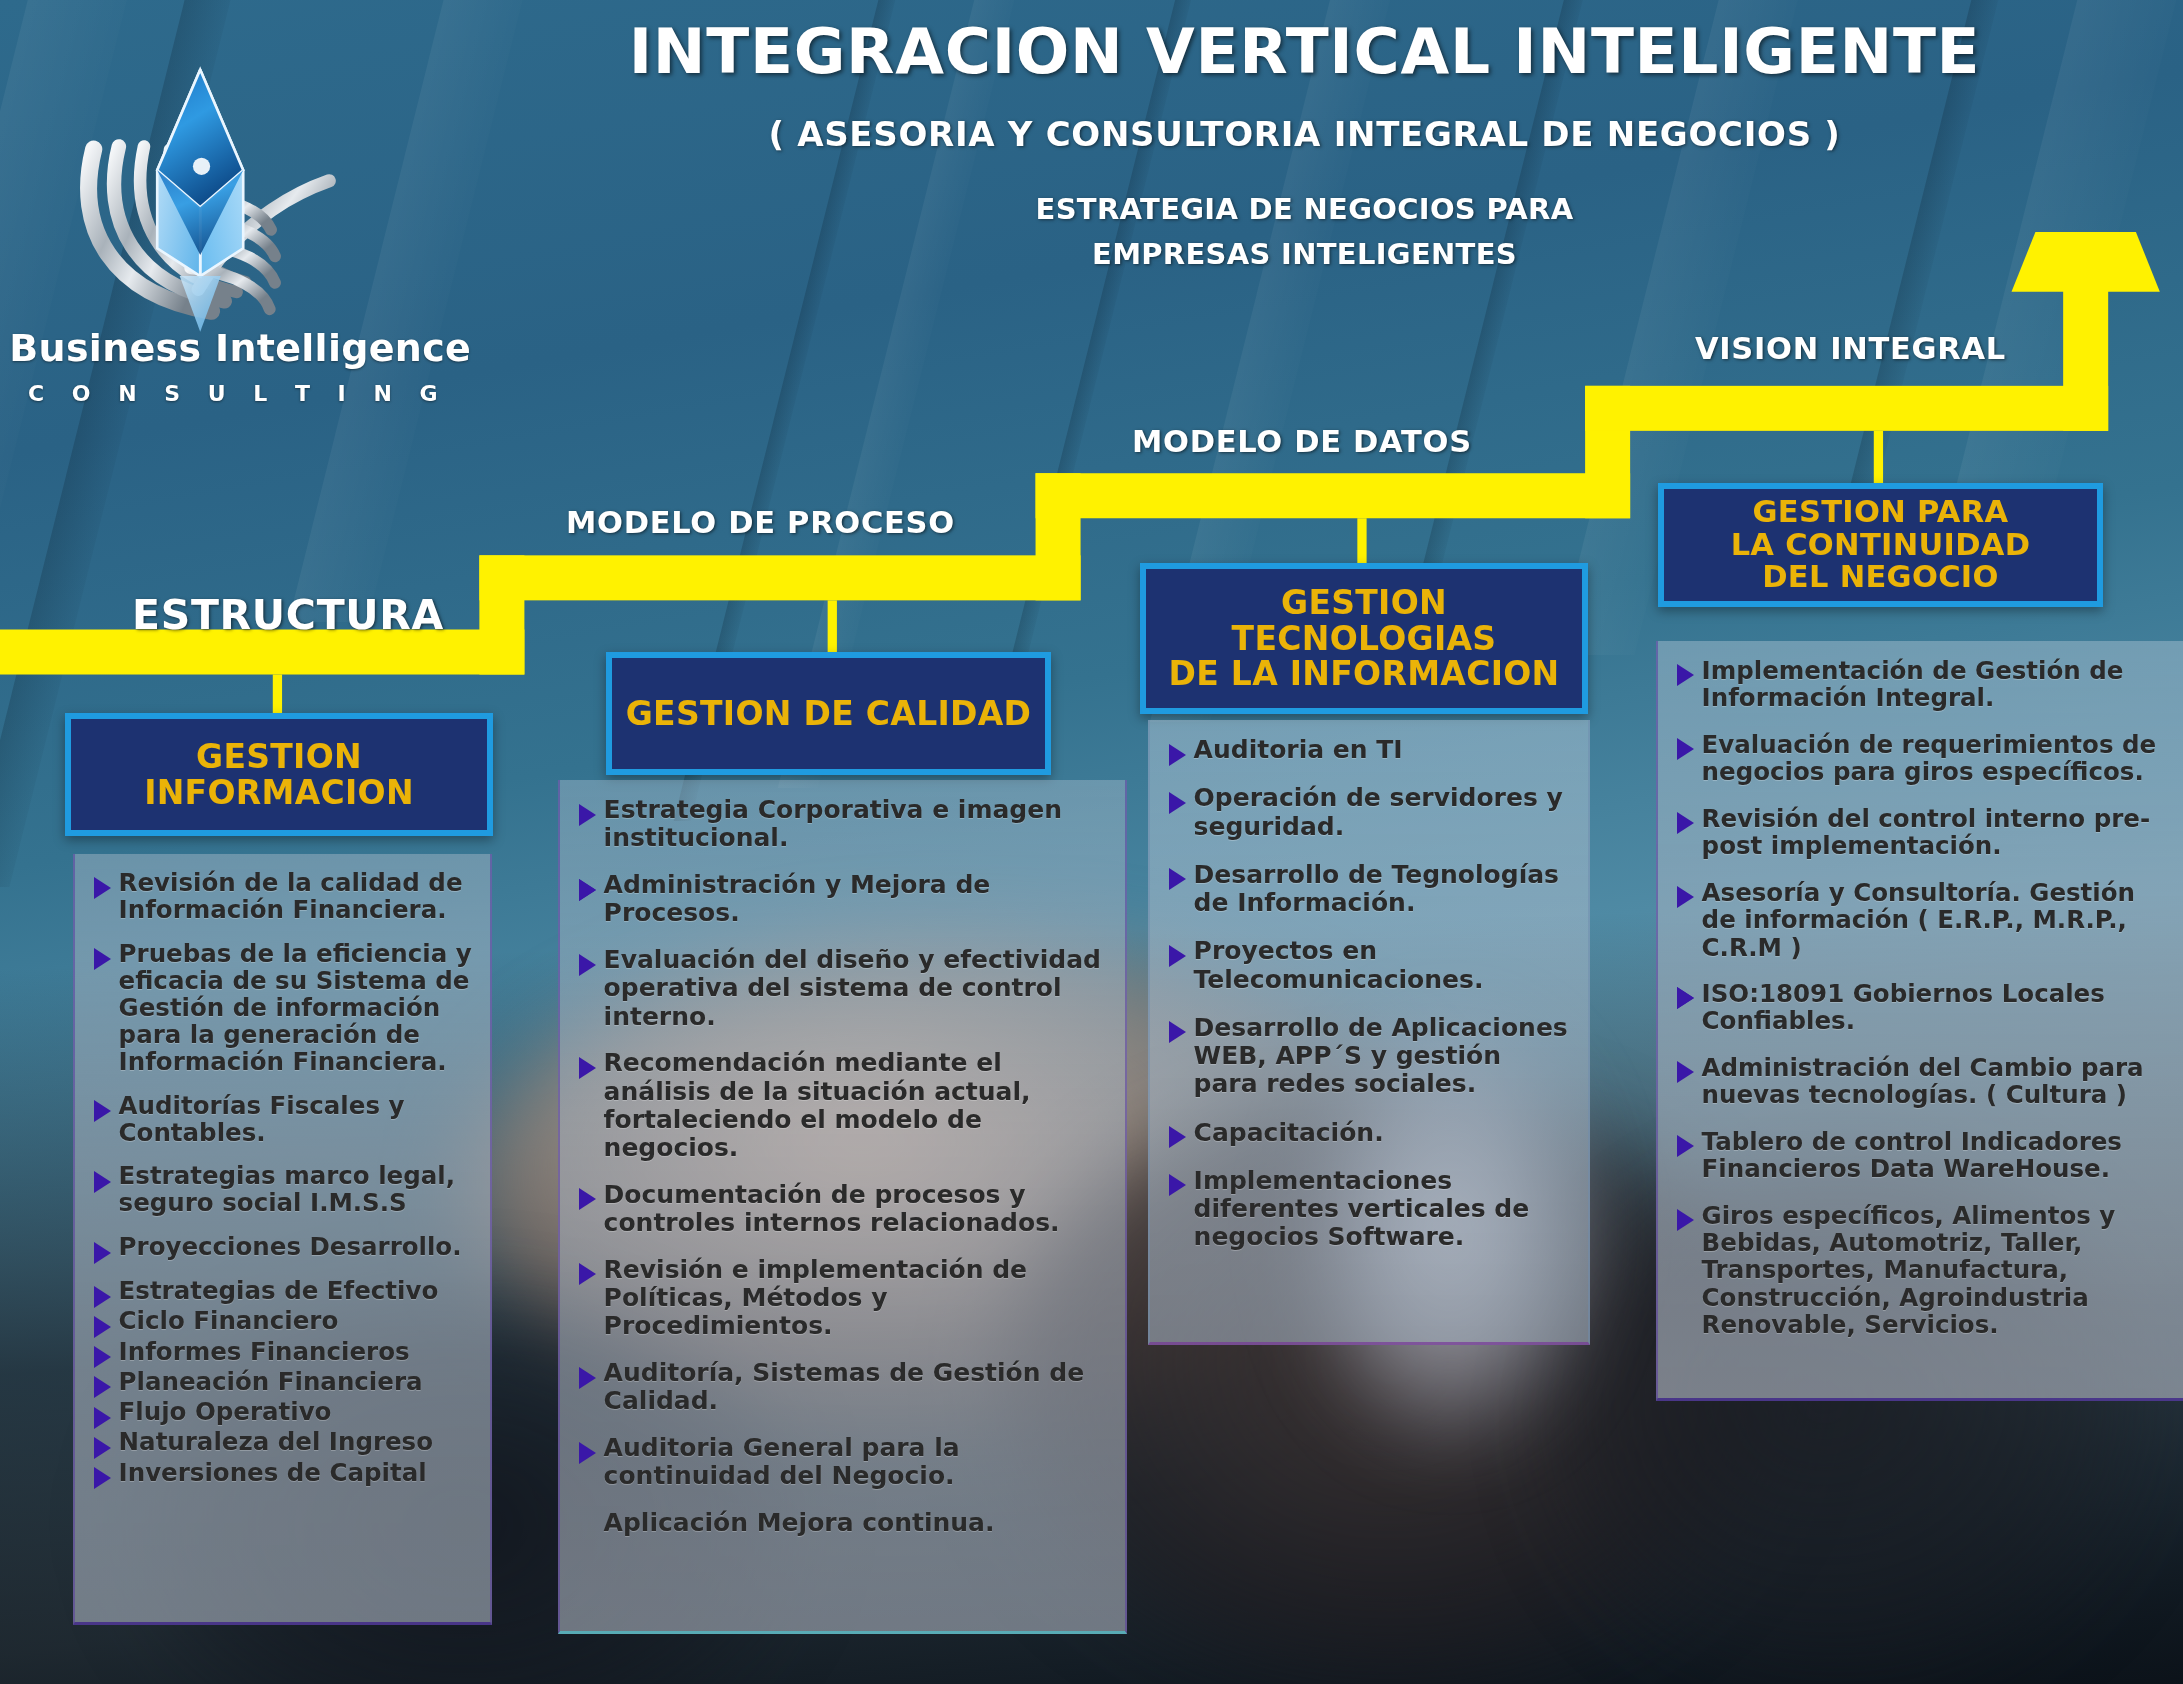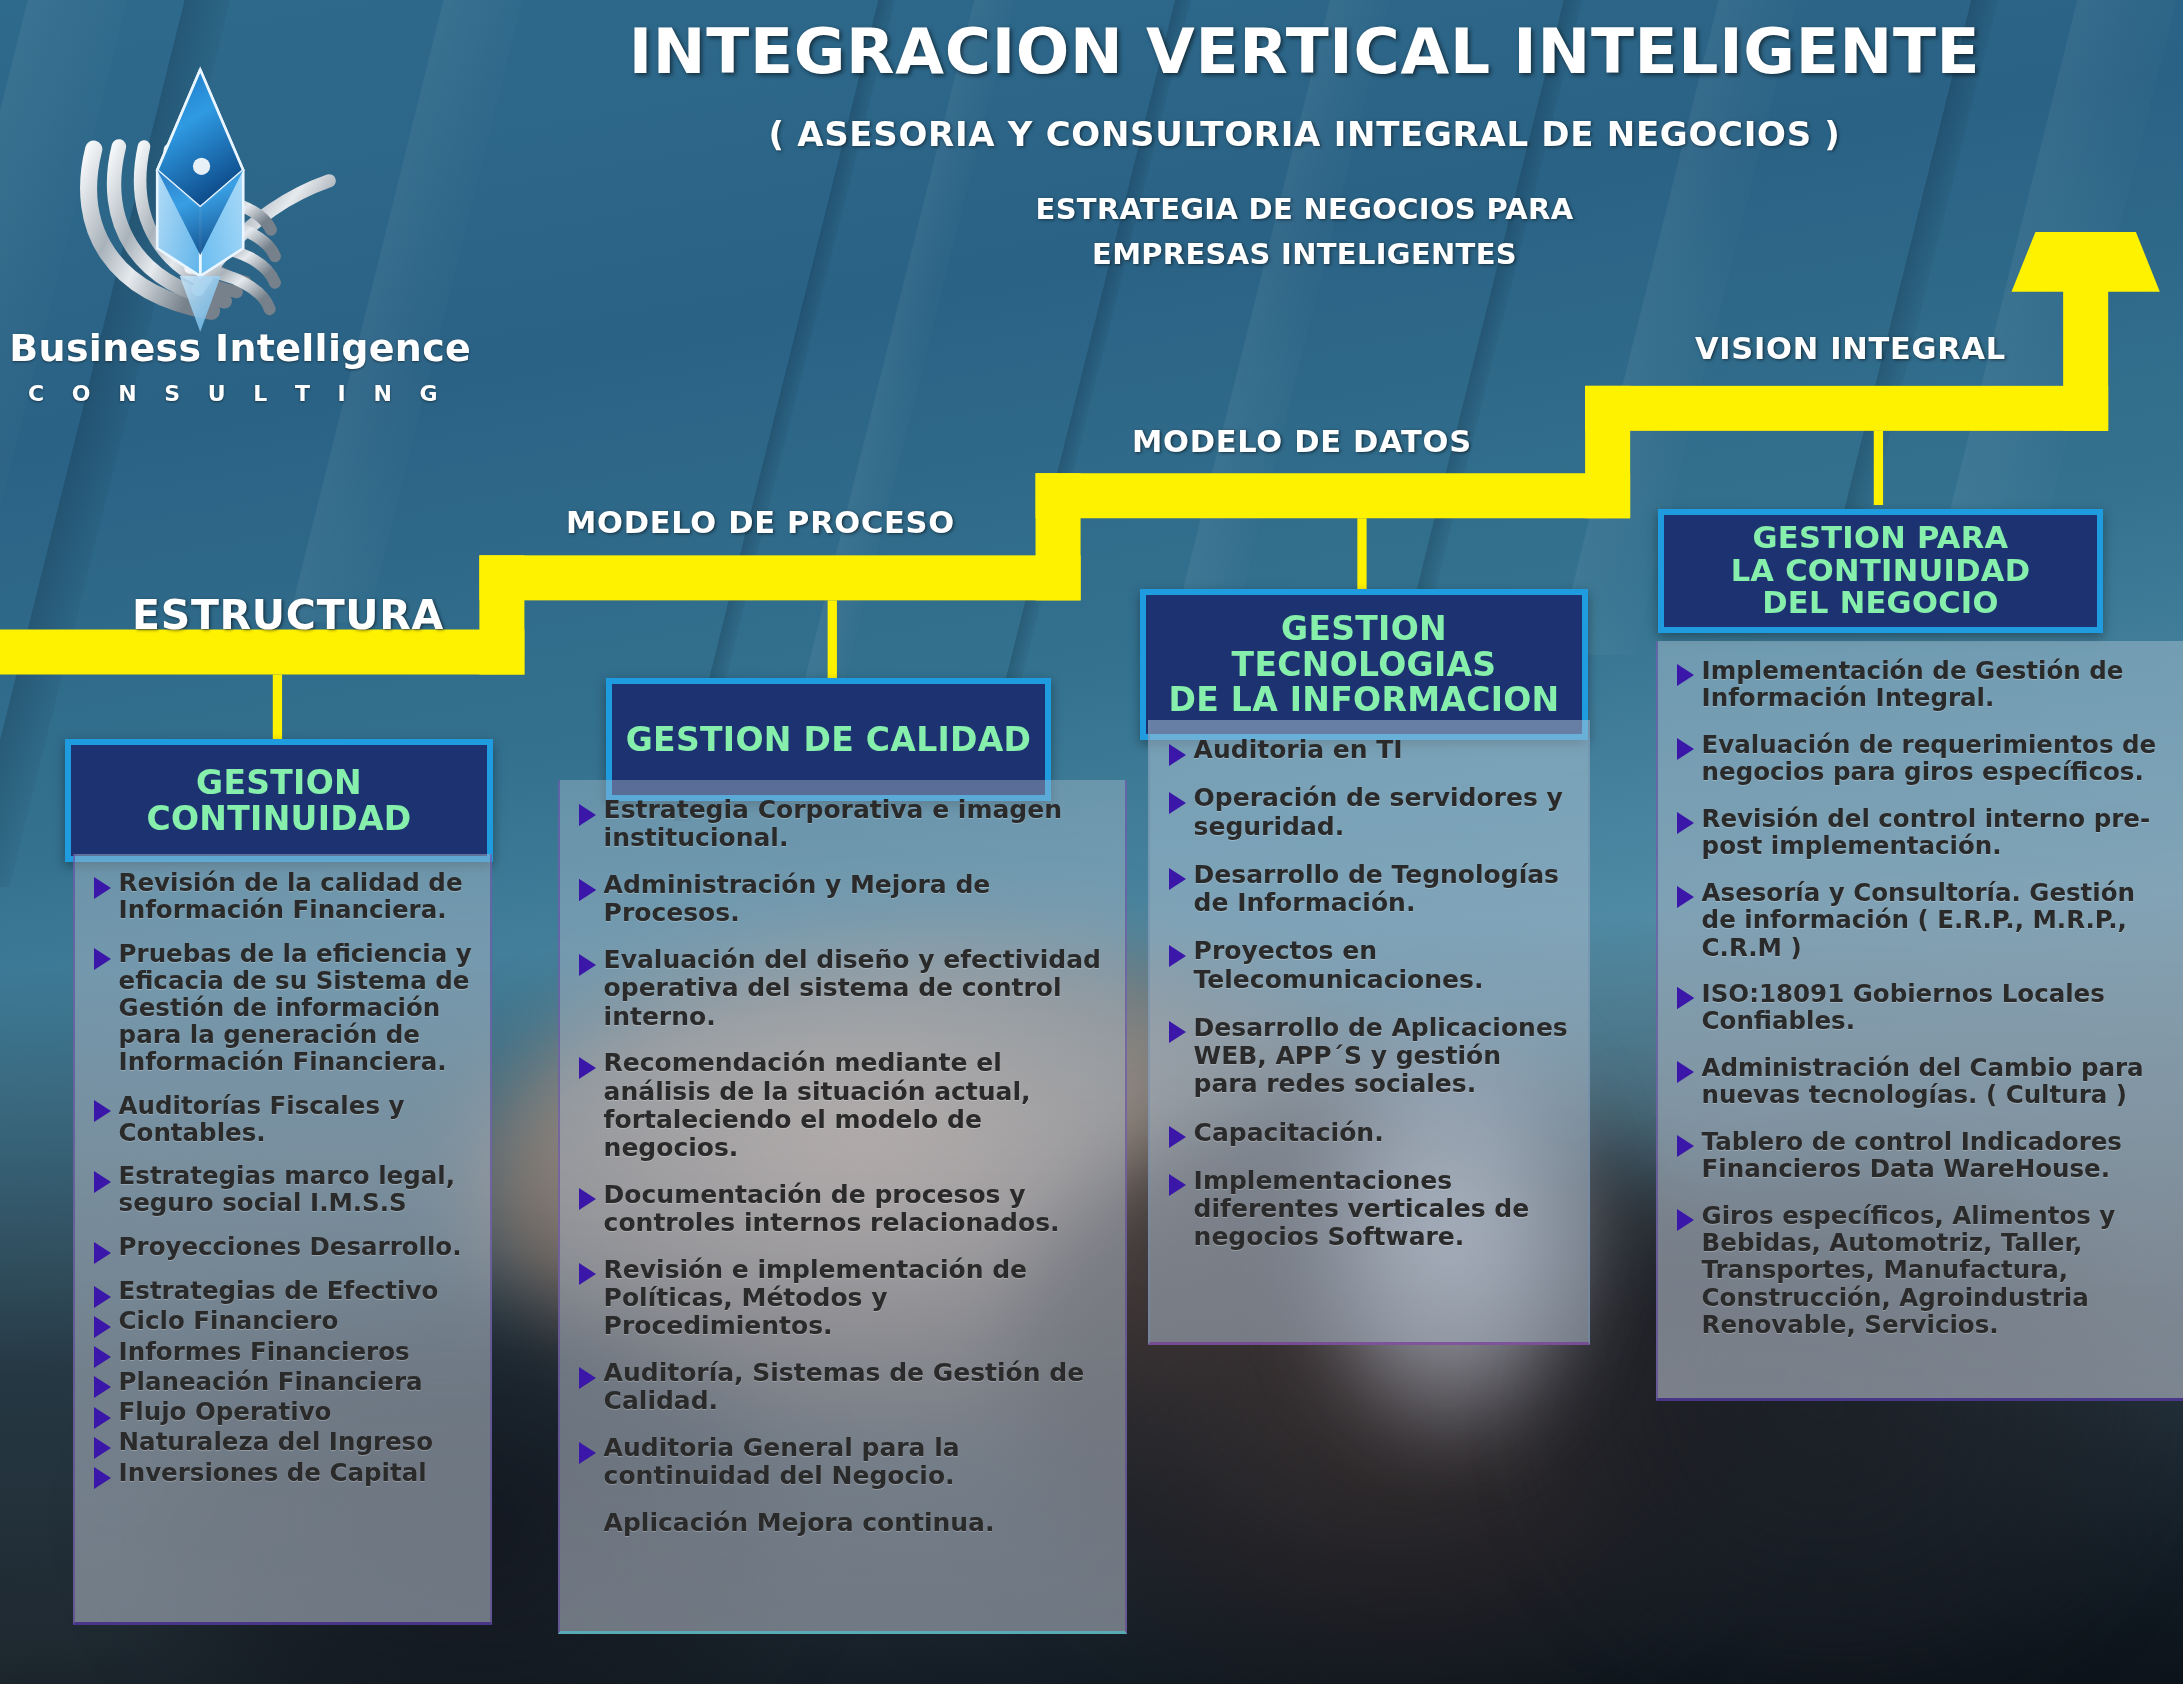--- a/index.html
+++ b/index.html
@@ -93,24 +93,23 @@
   
   #stairs { position: absolute; left: 0; top: 232px; width: 2183px; height: 550px; pointer-events: none; }
 
   
   .cat-box {
     position: absolute;
     background: #1d3271;
     border: 6.6px solid #1f9be0;
     display: flex; align-items: center; justify-content: center;
     text-align: center;
-    color: #86efac; font-weight: bold; letter-spacing: 0.3px;
+    color: #eab308; font-weight: bold; letter-spacing: 0.3px;
     line-height: 1.08;
     box-shadow: 0 4px 10.6px rgba(0,0,0,.35);
-    margin-top: 26px;
   }
   #box-fin  { left: 65px;  top: 713px; width: 428px; height: 123px; font-size: 33px; }
   #box-cal  { left: 606px; top: 652px;  width: 445px; height: 123px; font-size: 33px; }
   #box-ti   { left: 1140px;top: 563px;  width: 448px; height: 151px; font-size: 33px; }
   #box-cont { left: 1658px;top: 483px;  width: 445px; height: 124px; font-size: 30.5px; }
 
   
   .panel {
     position: absolute;
     padding: 16px 17px 17px 14.6px;
@@ -280,21 +279,21 @@
   </svg>
 
   <div id="lbl-estructura" class="step-label">ESTRUCTURA</div>
   <div id="lbl-proceso" class="step-label">MODELO DE PROCESO</div>
   <div id="lbl-datos" class="step-label">MODELO DE DATOS</div>
   <div id="lbl-vision" class="step-label">VISION INTEGRAL</div>
 
   <div id="box-fin" class="cat-box">
     <div>
       <span>GESTION</span><br>
-      <span>CONTINUIDAD</span>
+      <span>INFORMACION</span>
     </div>
   </div>
 
   <div id="box-cal" class="cat-box">
     <div>
       <span>GESTION DE CALIDAD</span>
     </div>
   </div>
 
   <div id="box-ti" class="cat-box">

